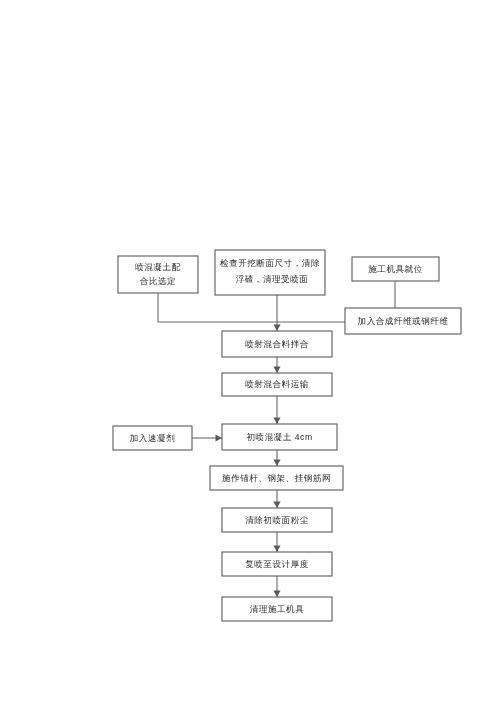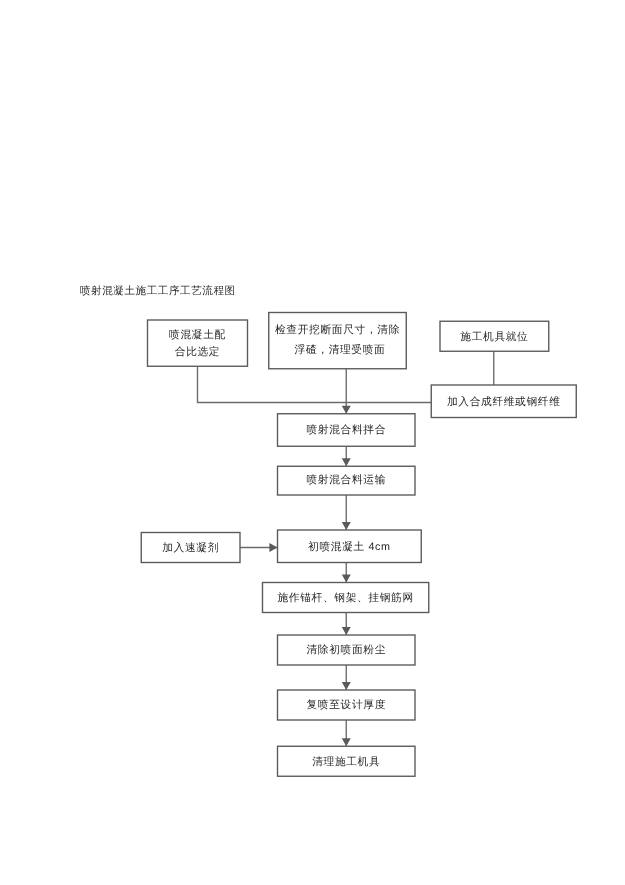--- a/index.html
+++ b/index.html
@@ -57,21 +57,20 @@
   .arrowhead {
     fill: #5a5a5a;
     stroke: none;
   }
 </style>
 </head>
 <body>
 
 <div id="page">
 
-  <div class="doc-title">喷射混凝土施工工序工艺流程图</div>
 
   <svg class="flow" viewBox="0 0 500 708">
 
     <g>
 
       <path class="conn" d="M158,293 L158,322 L345,322"></path>
 
       <path class="conn" d="M277,295 L277,331"></path>
       <polygon class="arrowhead" points="277,331 273.4,324.5 280.6,324.5"></polygon>
 

